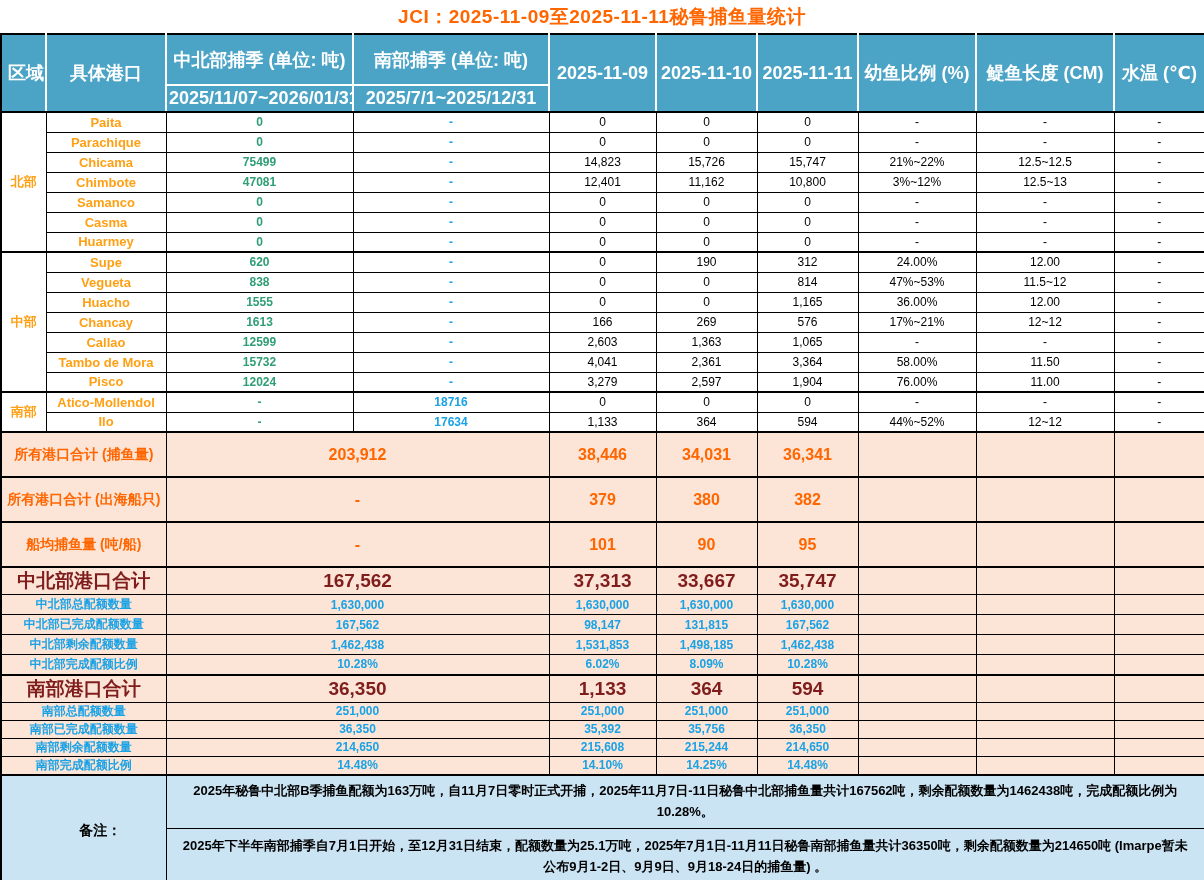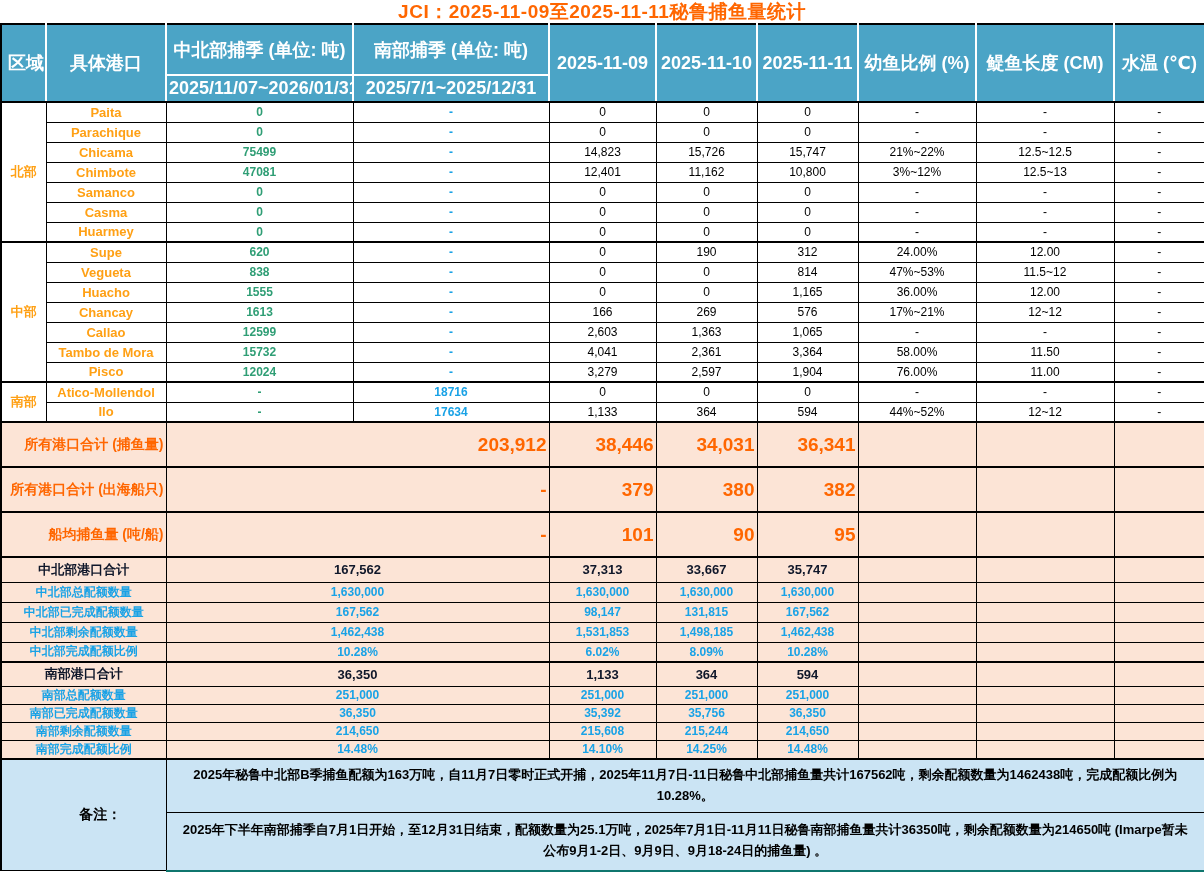--- a/index.html
+++ b/index.html
@@ -1,37 +1,37 @@
 <!DOCTYPE html>
 <html><head>
 <meta charset="utf-8">
 <style>
   html,body{margin:0;padding:0;}
   body{width:1204px;height:880px;background:#fff;font-family:"Liberation Sans","DejaVu Sans",sans-serif;}
-  .title-bar{height:23px;display:flex;align-items:center;justify-content:center;font-size:19px;font-weight:bold;color:#FF6600;letter-spacing:0.5px;}
+  .title-bar{height:33px;display:flex;align-items:center;justify-content:center;font-size:19px;font-weight:bold;color:#FF6600;letter-spacing:0.5px;}
   table{border-collapse:collapse;table-layout:fixed;width:1204px;}
   th,td{padding:0 2px;overflow:hidden;white-space:nowrap;text-align:center;vertical-align:middle;box-sizing:border-box;}
   th{background:#4BA4C6;color:#fff;font-size:18px;font-weight:bold;border:2px solid #fff;}
   .hT{border-top:2px solid #000;}
   .hL{border-left:2px solid #000;padding-left:6px;}
   .hR{border-right:2px solid #000;}
   .hB{border-bottom:2px solid #000;}
   td{border:1px solid #000;font-size:12px;color:#000;background:#fff;}
   .region,.pname{color:#FFA014;font-weight:bold;font-size:13px;}
   .g{color:#2F9E75;font-weight:bold;}
   .b{color:#19A2E6;font-weight:bold;}
   .eL{border-left:2px solid #000;}
   .eR{border-right:2px solid #000;}
   tr.t2 td{border-top:2px solid #000;}
   tr.bB td{border-bottom:2px solid #0f766e;padding-left:12px;}
-  tr.sum td{background:#FCE4D6;text-align:right;}
+  tr.sum td{background:#FCE4D6;}
   .sum-label{color:#FF6600;font-weight:bold;font-size:14px;white-space:normal;line-height:1.5;}
-  .sum-num{color:#FF6600;font-weight:bold;font-size:19px;}
+  .sum-num{color:#FF6600;font-weight:bold;font-size:16px;}
   tr.quota td{background:#FCE4D6;}
-  .qg{color:#0f172a;font-weight:bold;font-size:13px;}
+  .qg{color:#7f1d1d;font-weight:bold;font-size:19px;}
   .qb{color:#19A2E6;font-weight:bold;font-size:12px;}
   tr.notes td{background:#CBE4F4;text-align:center;}
   .note-label{font-size:14px;font-weight:bold;color:#000;padding-left:35px;}
   .note-text{text-align:left;font-size:13px;font-weight:bold;color:#000;white-space:normal;padding:4px 12px;line-height:1.6;}
 </style>
 </head>
 <body>
 
 <div class="title-bar">JCI：2025-11-09至2025-11-11秘鲁捕鱼量统计</div>
 

